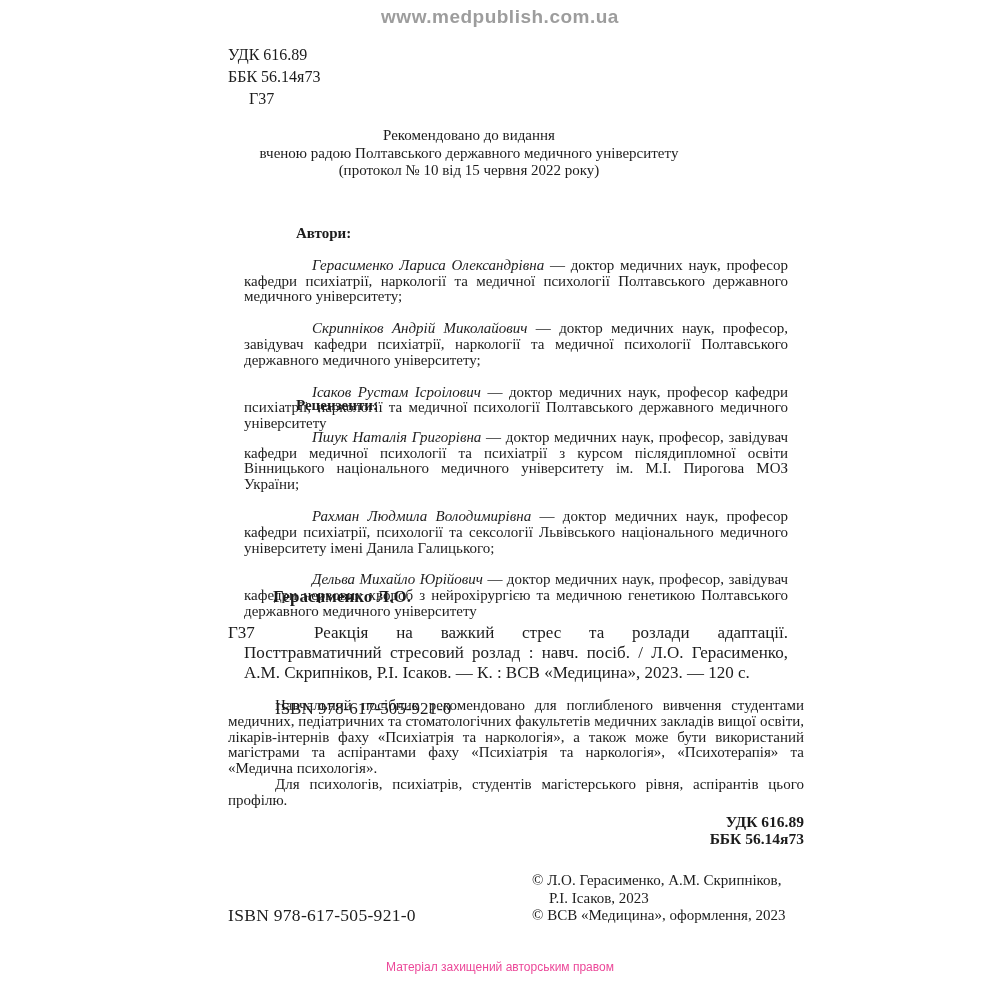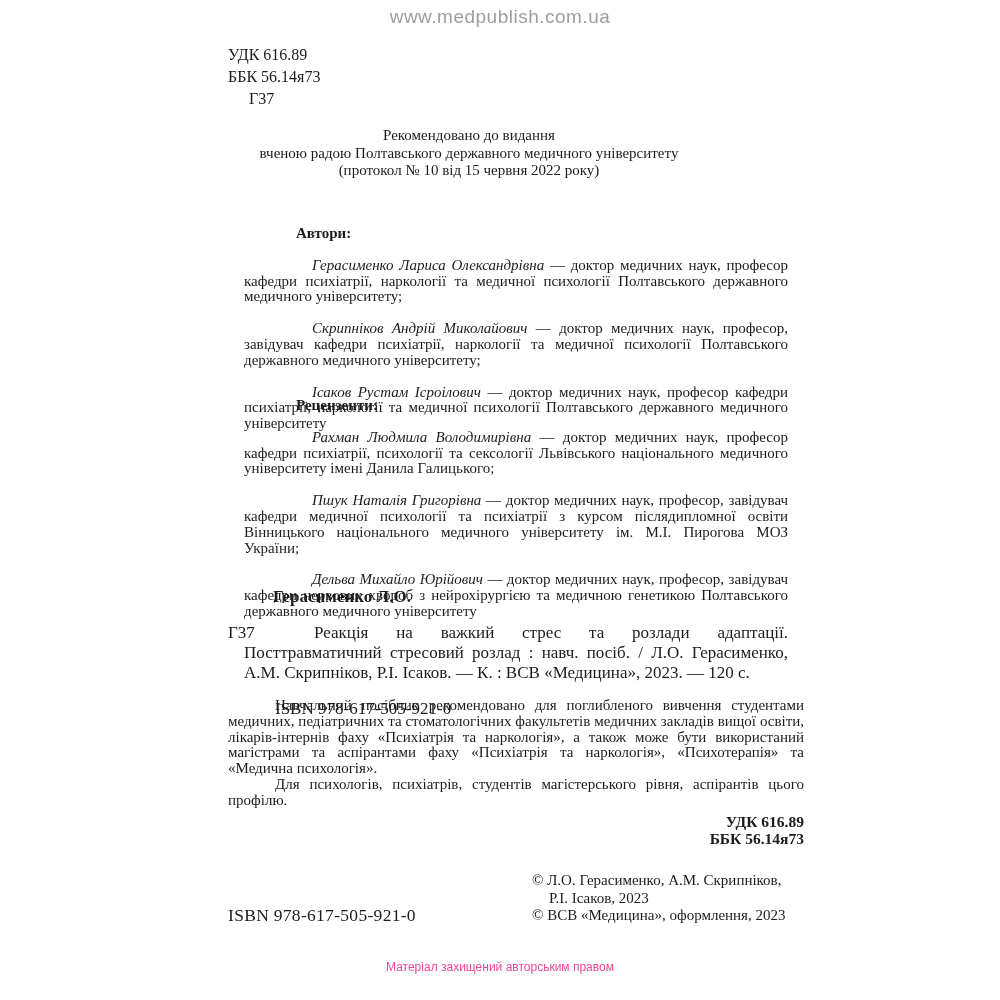--- a/index.html
+++ b/index.html
@@ -16,20 +16,21 @@
     background: #ffffff;
     overflow: hidden;
   }
 
   .header-url {
     position: absolute; top: 6px; left: 0; width: 100%;
     text-align: center;
     font-family: "Liberation Sans", sans-serif;
     font-size: 19px; letter-spacing: 0.5px;
     color: #9d9d9d;
+    font-weight: bold;
   }
 
   .content {
     position: absolute; left: 228px; top: 0;
     width: 576px; height: 100%;
     font-size: 15px; line-height: 15.8px;
     text-align: justify;
   }
 
   .codes {
@@ -122,26 +123,26 @@
       </p>
       <p class="entry">
         <span class="name">Ісаков Рустам Ісроілович</span>
         <span>— доктор медичних наук, професор кафедри психіатрії, наркології та медичної психології Полтавського державного медичного університету</span>
       </p>
     </div>
 
     <div class="reviewers">
       <div class="sec-heading">Рецензенти:</div>
       <p class="entry">
+        <span class="name">Пшук Наталія Григорівна</span>
+        <span>— доктор медичних наук, професор, завідувач кафедри медичної психології та психіатрії з курсом післядипломної освіти Вінницького національного медичного університету ім. М.І. Пирогова МОЗ України;</span>
+      </p>
+      <p class="entry">
         <span class="name">Рахман Людмила Володимирівна</span>
         <span>— доктор медичних наук, професор кафедри психіатрії, психології та сексології Львівського національного медичного університету імені Данила Галицького;</span>
-      </p>
-      <p class="entry">
-        <span class="name">Пшук Наталія Григорівна</span>
-        <span>— доктор медичних наук, професор, завідувач кафедри медичної психології та психіатрії з курсом післядипломної освіти Вінницького національного медичного університету ім. М.І. Пирогова МОЗ України;</span>
       </p>
       <p class="entry">
         <span class="name">Дельва Михайло Юрійович</span>
         <span>— доктор медичних наук, професор, завідувач кафедри нервових хвороб з нейрохірургією та медичною генетикою Полтавського державного медичного університету</span>
       </p>
     </div>
 
     <div class="card">
       <div class="card-author">Герасименко Л.О.</div>
       <div class="card-body">

